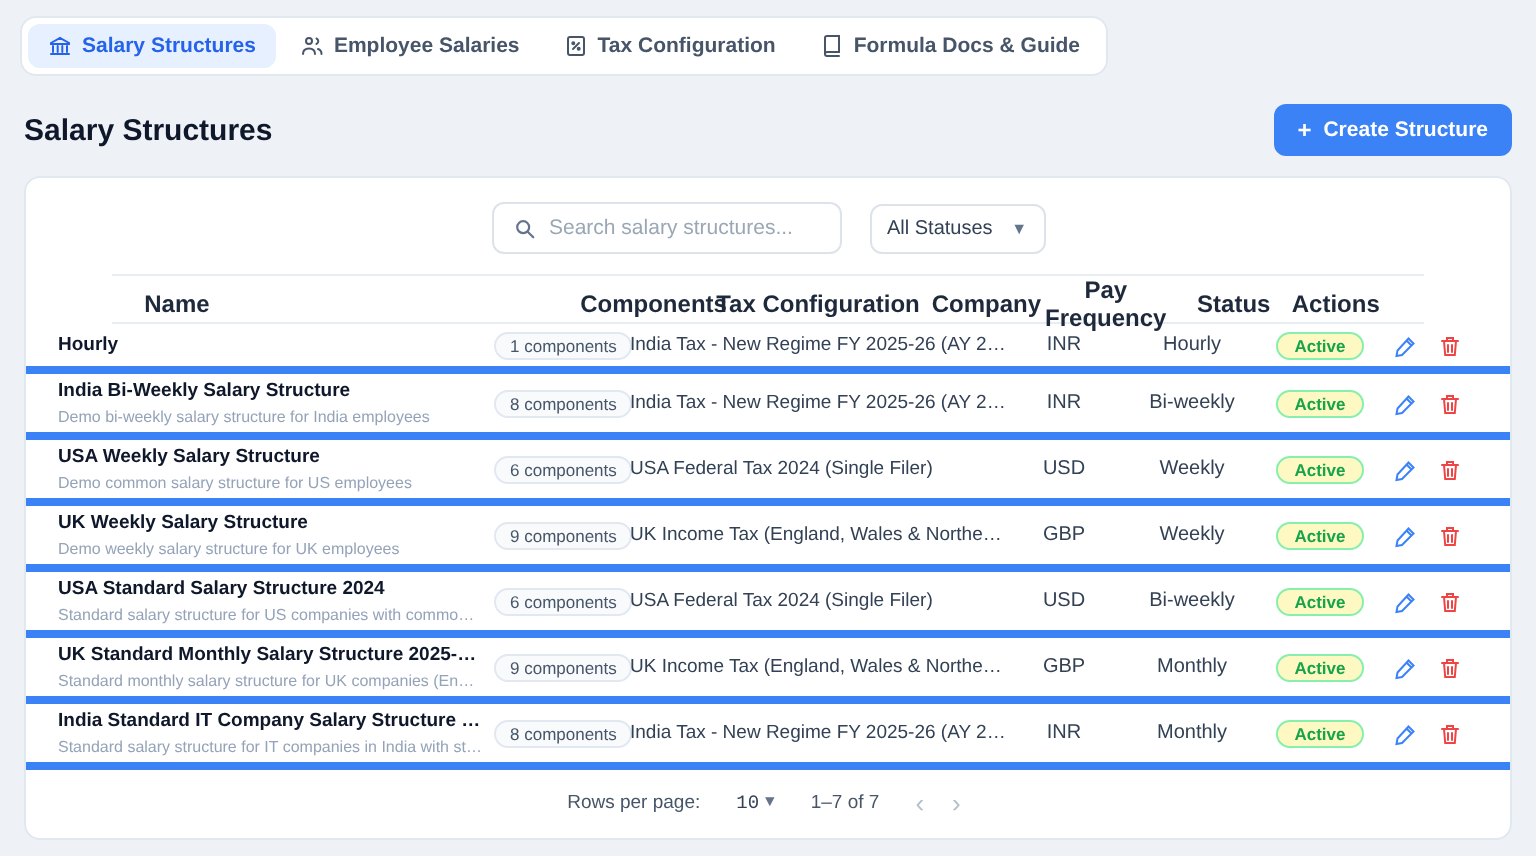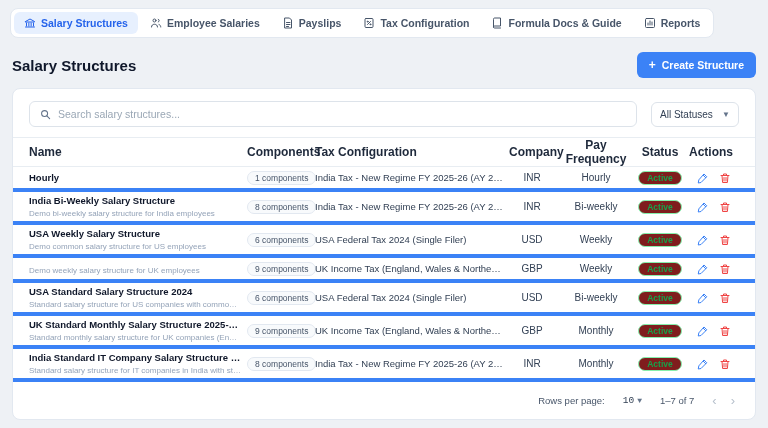--- a/index.html
+++ b/index.html
@@ -52,20 +52,21 @@
   .plus { font-size: 12px; font-weight: bold; line-height: 1; }
   
   .card {
     background: #fff;
     border: 1px solid #e2e8f0;
     border-radius: 8px;
     margin: 0 12px;
     height: 332px;
     display: flex; flex-direction: column;
     overflow: hidden;
+    align-items: center;
   }
   .filters { display: flex; gap: 14px; padding: 12px 16px 10px 16px; align-items: center; }
   .search-box {
     flex: 1;
     display: flex; align-items: center; gap: 7px;
     border: 1px solid #dde3ea; border-radius: 6px;
     padding: 6px 10px;
     background: #fff;
   }
   .search-box svg { width: 11px; height: 11px; display: block; }
@@ -122,21 +123,21 @@
     border: 1px solid #e2e8f0; background: #f8fafc;
     border-radius: 999px;
     padding: 1px 7px;
     font-size: 8.5px; color: #475569;
     white-space: nowrap;
   }
   .tax-cell { font-size: 9.5px; white-space: nowrap; overflow: hidden; text-overflow: ellipsis; }
   .badge-active {
     display: inline-block;
     border: 1px solid #86efac;
-    color: #16a34a; background: #7f1d1d;
+    color: #16a34a; background: #fef9c3;
     border-radius: 999px;
     padding: 1px 8px;
     font-size: 8.5px; font-weight: 600;
   }
   .actions-cell { display: flex; gap: 10px; justify-content: center; align-items: center; }
   .act { width: 12px; height: 12px; cursor: pointer; }
   .act svg { width: 12px; height: 12px; display: block; }
   .act.edit { color: #3b82f6; }
   .act.del { color: #ef4444; }
   
@@ -172,52 +173,35 @@
       <svg viewBox="0 0 24 24" fill="none" stroke="currentColor" stroke-width="2" stroke-linecap="round">
           <circle cx="9" cy="7" r="3"></circle>
           <path d="M3 20c0-3.5 2.5-5.5 6-5.5s6 2 6 5.5M16.5 4.5a3 3 0 0 1 0 5.5M18 15c2.2.7 3.5 2.4 3.5 5"></path>
         </svg>
     </span>
     <span>Employee Salaries</span>
   </div>
   <div class="tab">
     <span class="ticon">
       <svg viewBox="0 0 24 24" fill="none" stroke="currentColor" stroke-width="2" stroke-linecap="round">
-          <path d="M6 2h9l4 4v16H6zM9 11h7M9 15h7M9 19h4"></path>
-        </svg>
-    </span>
-    <span>Payslips</span>
-  </div>
-  <div class="tab">
-    <span class="ticon">
-      <svg viewBox="0 0 24 24" fill="none" stroke="currentColor" stroke-width="2" stroke-linecap="round">
           <rect x="4" y="3" width="16" height="18" rx="2"></rect>
           <path d="M9 15l6-6"></path>
           <circle cx="9.3" cy="9.3" r="1"></circle>
           <circle cx="14.7" cy="14.7" r="1"></circle>
         </svg>
     </span>
     <span>Tax Configuration</span>
   </div>
   <div class="tab">
     <span class="ticon">
       <svg viewBox="0 0 24 24" fill="none" stroke="currentColor" stroke-width="2" stroke-linecap="round">
           <path d="M5 4a2 2 0 0 1 2-2h12v16H7a2 2 0 0 0-2 2zM5 20a2 2 0 0 0 2 2h12"></path>
         </svg>
     </span>
     <span>Formula Docs &amp; Guide</span>
-  </div>
-  <div class="tab">
-    <span class="ticon">
-      <svg viewBox="0 0 24 24" fill="none" stroke="currentColor" stroke-width="2" stroke-linecap="round">
-          <rect x="3" y="3" width="18" height="18" rx="2"></rect>
-          <path d="M8 16v-4M12 16V8M16 16v-6"></path>
-        </svg>
-    </span>
-    <span>Reports</span>
   </div>
 </div>
 
 
 <div class="page-head">
   <div class="page-title">Salary Structures</div>
   <button class="create-btn">
     <span class="plus">+</span>
     <span>Create Structure</span>
   </button>
@@ -332,20 +316,21 @@
         <span class="act del">
           <svg viewBox="0 0 24 24" fill="none" stroke="currentColor" stroke-width="2" stroke-linecap="round">
               <path d="M4 7h16M9 7V4h6v3M6 7l1.2 14h9.6L18 7M10 11v7M14 11v7"></path>
             </svg>
         </span>
       </div>
     </div>
 
     <div class="grid-row trow">
       <div class="cell name-cell">
+        <div class="rname">UK Weekly Salary Structure</div>
         <div class="rdesc">Demo weekly salary structure for UK employees</div>
       </div>
       <div class="cell">
         <span class="pill">9 components</span>
       </div>
       <div class="cell tax-cell">UK Income Tax (England, Wales &amp; Northern Ireland) 2025-26</div>
       <div class="cell center">GBP</div>
       <div class="cell center">Weekly</div>
       <div class="cell center">
         <span class="badge-active">Active</span>

